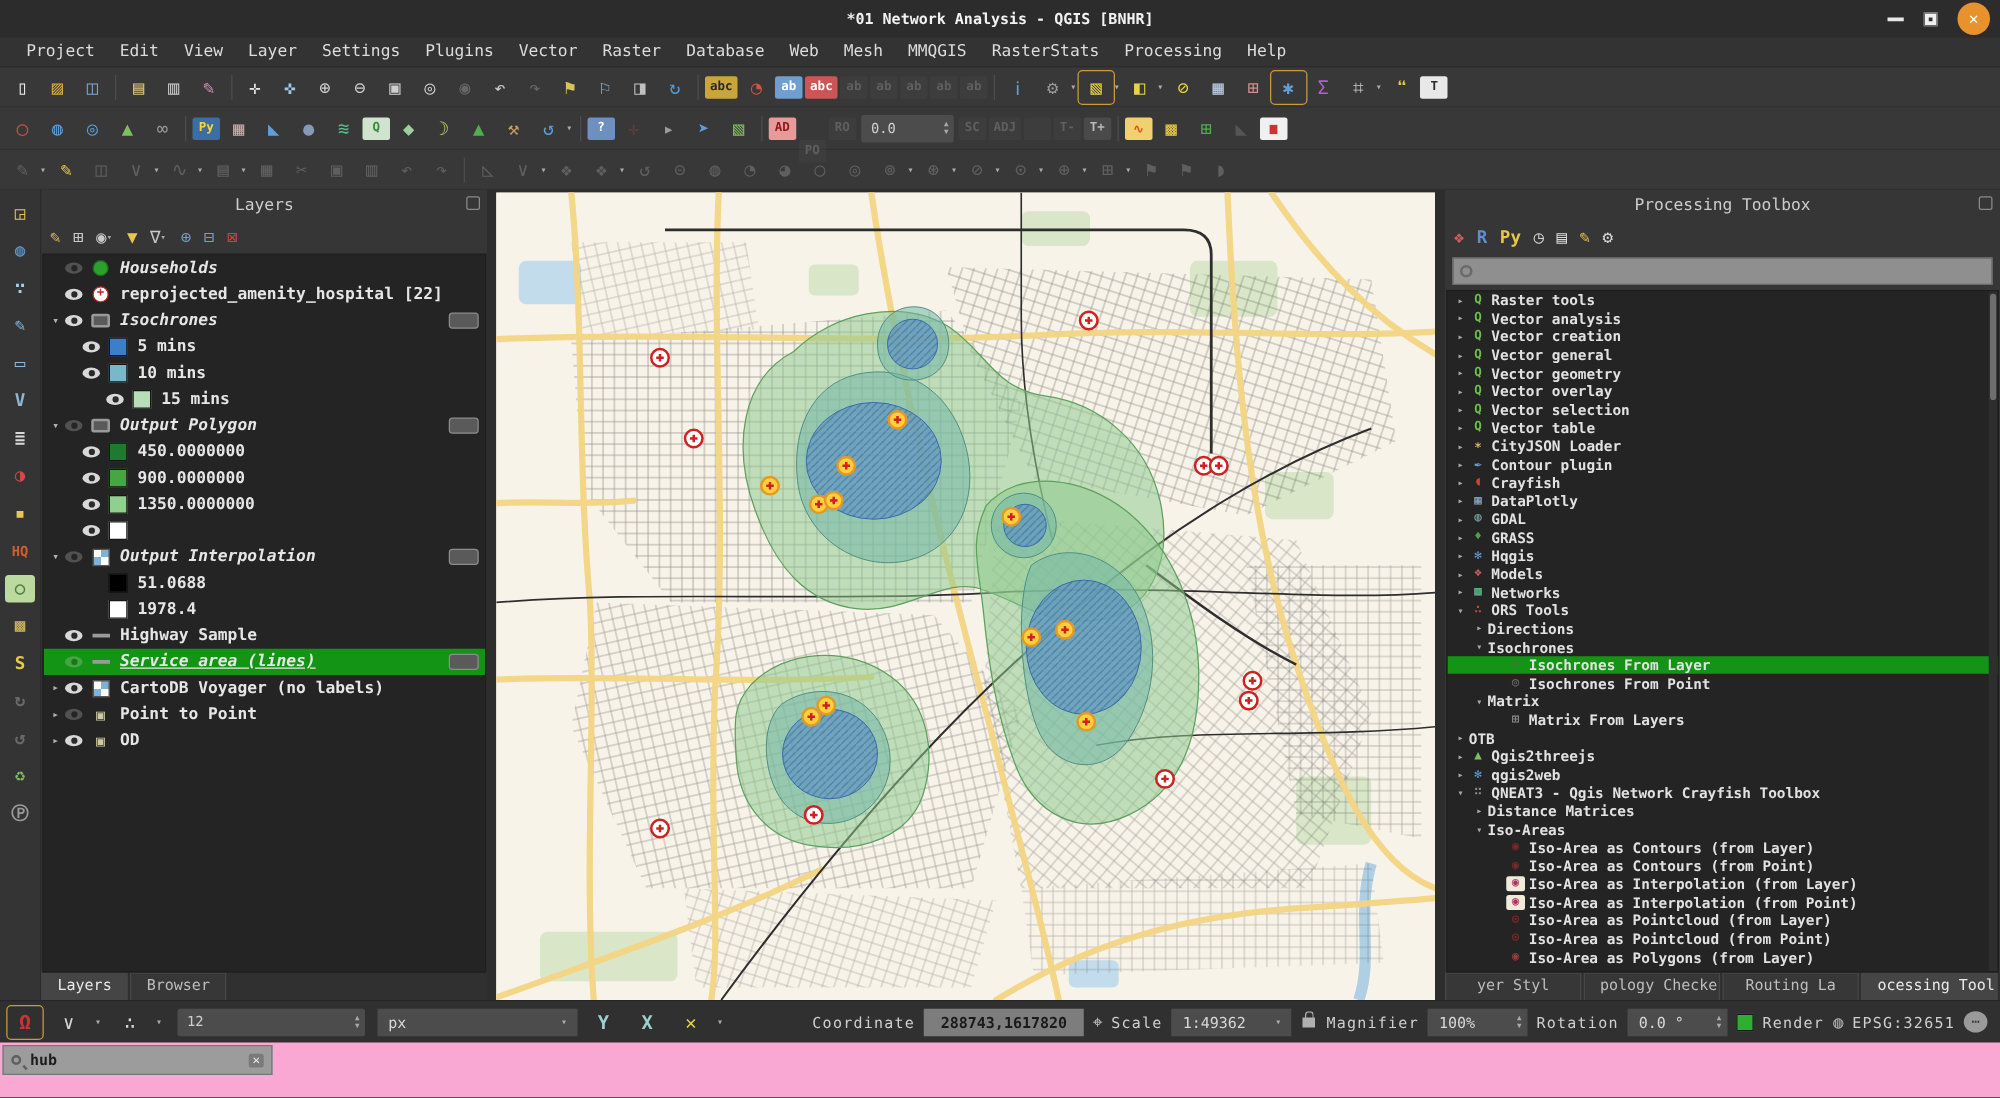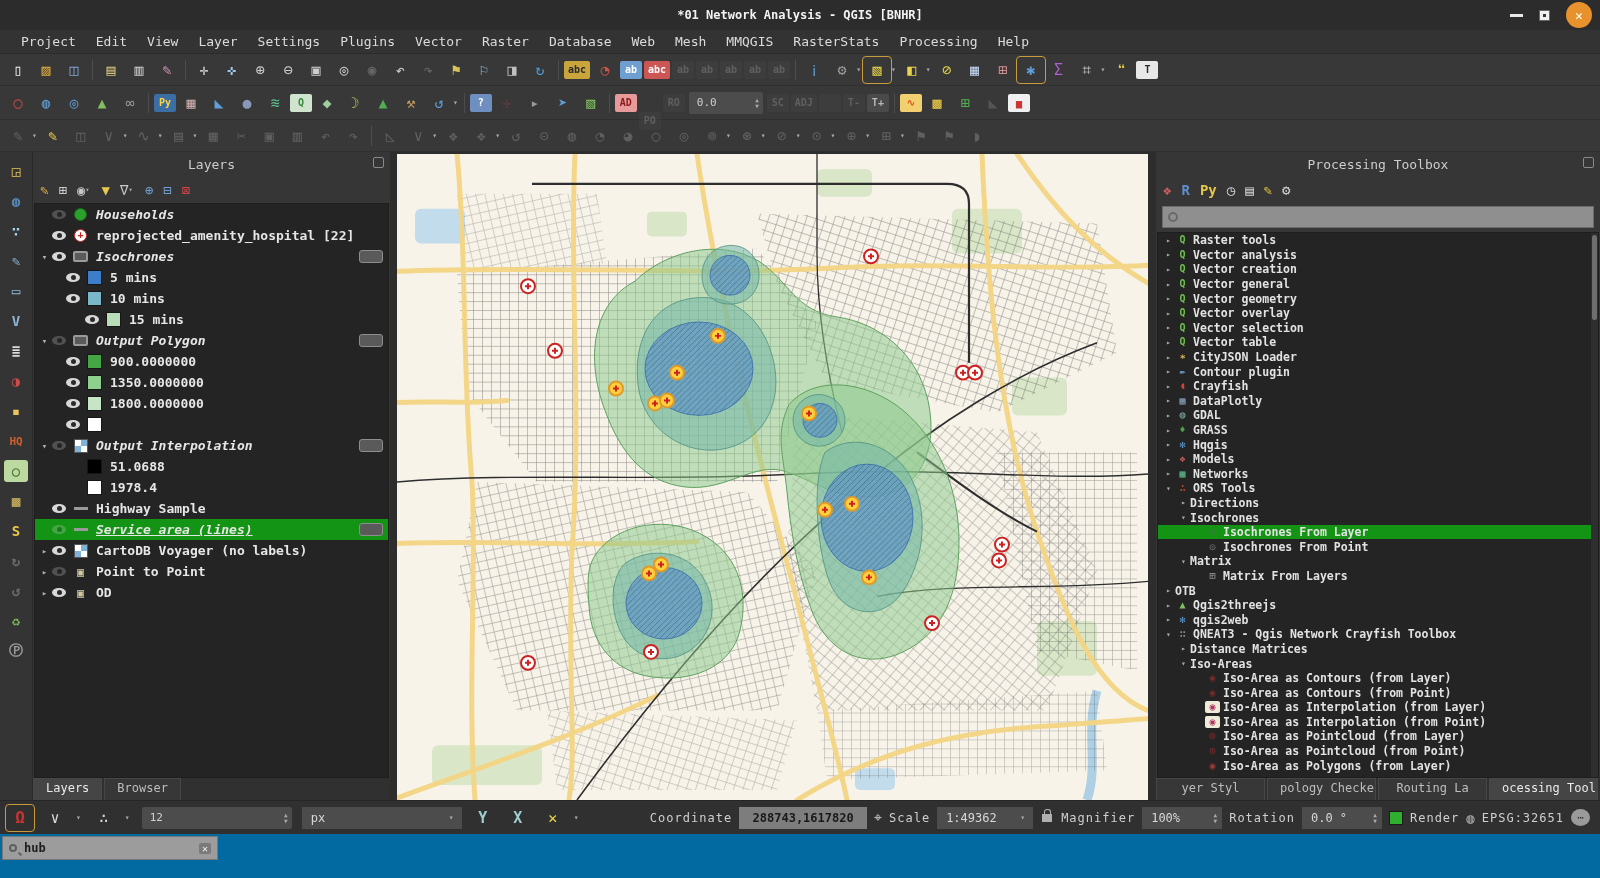--- a/index.html
+++ b/index.html
@@ -124,21 +124,21 @@
     padding:0 5px 0 9px; min-width:80px; }
   .lock { width:10px; height:8px; background:#b0b0b0; position:relative; margin:0 2px; }
   .lock::before { content:""; position:absolute; left:1.5px; top:-5px; width:5px; height:5px;
     border:1.5px solid #b0b0b0; border-bottom:none; border-radius:3px 3px 0 0; }
   .render-check { width:14px; height:14px; background:#2faf2f; border:1px solid #1a1a1a; }
   .globe-glyph { color:#b0b0b0; font-size:14px; }
   .msg-icon { width:19px; height:17px; background:#9a9a9a; border-radius:50%; color:#333; display:flex;
     align-items:center; justify-content:center; font-size:11px; }
   .mini-icon { font-size:14px; display:flex; align-items:center; }
 
-  .locator-row { height:44px; background:#0369a1; display:flex; align-items:flex-start; flex:none; }
+  .locator-row { height:44px; background:#f9a8d4; display:flex; align-items:flex-start; flex:none; }
   .locator { width:216px; height:24px; background:#9c9c9c; display:flex; align-items:center;
     padding:0 6px; margin:2px 0 0 2px; border:1px solid #777; }
   .locator .mag { width:8px; height:8px; border:2px solid #5f5f5f; border-radius:50%; position:relative; flex:none; }
   .locator .mag::after { content:""; position:absolute; left:7px; top:7px; width:4px; height:2px; background:#5f5f5f; transform:rotate(45deg); }
   .locator-input { flex:1; border:none; background:transparent; outline:none; font:inherit; font-size:12px;
     color:#1d1d1d; font-weight:bold; padding-left:7px; }
   .locator-clear { color:#efefef; background:#7a7a7a; border-radius:2px; font-size:10px; padding:0 3px; }
 </style>
 </head>
 <body>
@@ -416,32 +416,32 @@
             <span class="lr-exp">▾</span>
             <span class="eye off"></span>
             <span class="lyr-icon">
               <span class="icon-film"></span>
             </span>
             <span class="lyr-label ital">Output Polygon</span>
             <span class="badge"></span>
           </div>
           <div class="layer-row" style="padding-left: 31px;">
             <span class="eye"></span>
+            <span class="swatch dotted" style="background: rgb(30, 122, 46);"></span>
+            <span class="lyr-label">450.0000000</span>
+          </div>
+          <div class="layer-row" style="padding-left: 31px;">
+            <span class="eye"></span>
             <span class="swatch" style="background: rgb(68, 166, 68);"></span>
             <span class="lyr-label">900.0000000</span>
           </div>
           <div class="layer-row" style="padding-left: 31px;">
             <span class="eye"></span>
             <span class="swatch dotted" style="background: rgb(143, 208, 143);"></span>
             <span class="lyr-label">1350.0000000</span>
-          </div>
-          <div class="layer-row" style="padding-left: 31px;">
-            <span class="eye"></span>
-            <span class="swatch" style="background: rgb(198, 229, 198);"></span>
-            <span class="lyr-label">1800.0000000</span>
           </div>
           <div class="layer-row" style="padding-left: 31px;">
             <span class="eye"></span>
             <span class="swatch" style="background: rgb(255, 255, 255);"></span>
             <span class="lyr-label"></span>
           </div>
           <div class="layer-row" style="padding-left: 2px;">
             <span class="lr-exp">▾</span>
             <span class="eye off"></span>
             <span class="lyr-icon">

